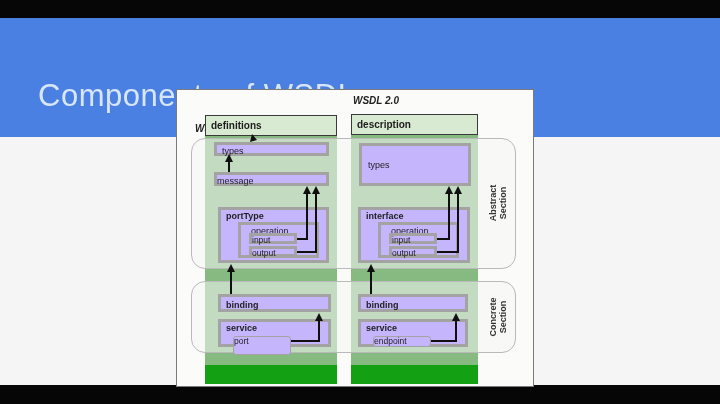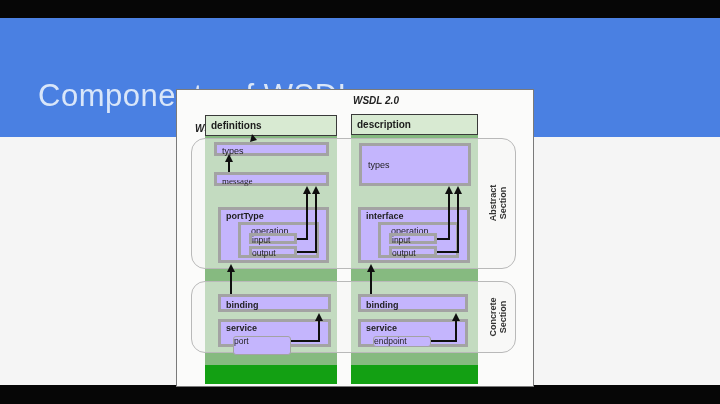--- a/index.html
+++ b/index.html
@@ -55,21 +55,21 @@
     <div class="colbody" style="left:174px; top:45px; width:127px; height:230px;"></div>
     <div class="colfoot" style="left:174px; top:275px; width:127px; height:19px;"></div>
 
     <div class="sec-panel sec-abstract"></div>
     <div class="sec-panel sec-concrete"></div>
 
     <div class="root-box" style="left:174px; top:24px; width:127px; height:21px;">description</div>
     <div class="root-box" style="left:28px; top:25px; width:132px; height:21px;">definitions</div>
 
     <div class="gbox" style="left:37px; top:52px; width:115px; height:14px; line-height:12px; padding-left:5px;">types</div>
-    <div class="gbox" style="left:37px; top:82px; width:115px; height:14px; line-height:12px; padding-left:5px;font-family:Liberation Serif, serif;">message</div>
+    <div class="gbox" style="left:37px; top:82px; width:115px; height:14px; line-height:12px; ">message</div>
     <div class="gbox" style="left:41px; top:117px; width:111px; height:56px;">
       <span class="lbl-left bold">portType</span>
     </div>
     <div class="gbox" style="left:61px; top:132px; width:81px; height:36px;">
       <span class="lbl-left" style="padding-left:10px;">operation</span>
     </div>
     <div class="gbox row-c" style="left:72px; top:143px; width:48px; height:11px;">input</div>
     <div class="gbox row-c" style="left:72px; top:156px; width:48px; height:11px;">output</div>
     <div class="gbox" style="left:41px; top:204px; width:113px; height:18px; line-height:16px;">
       <span class="lbl-left bold" style="padding-top:0;">binding</span>

